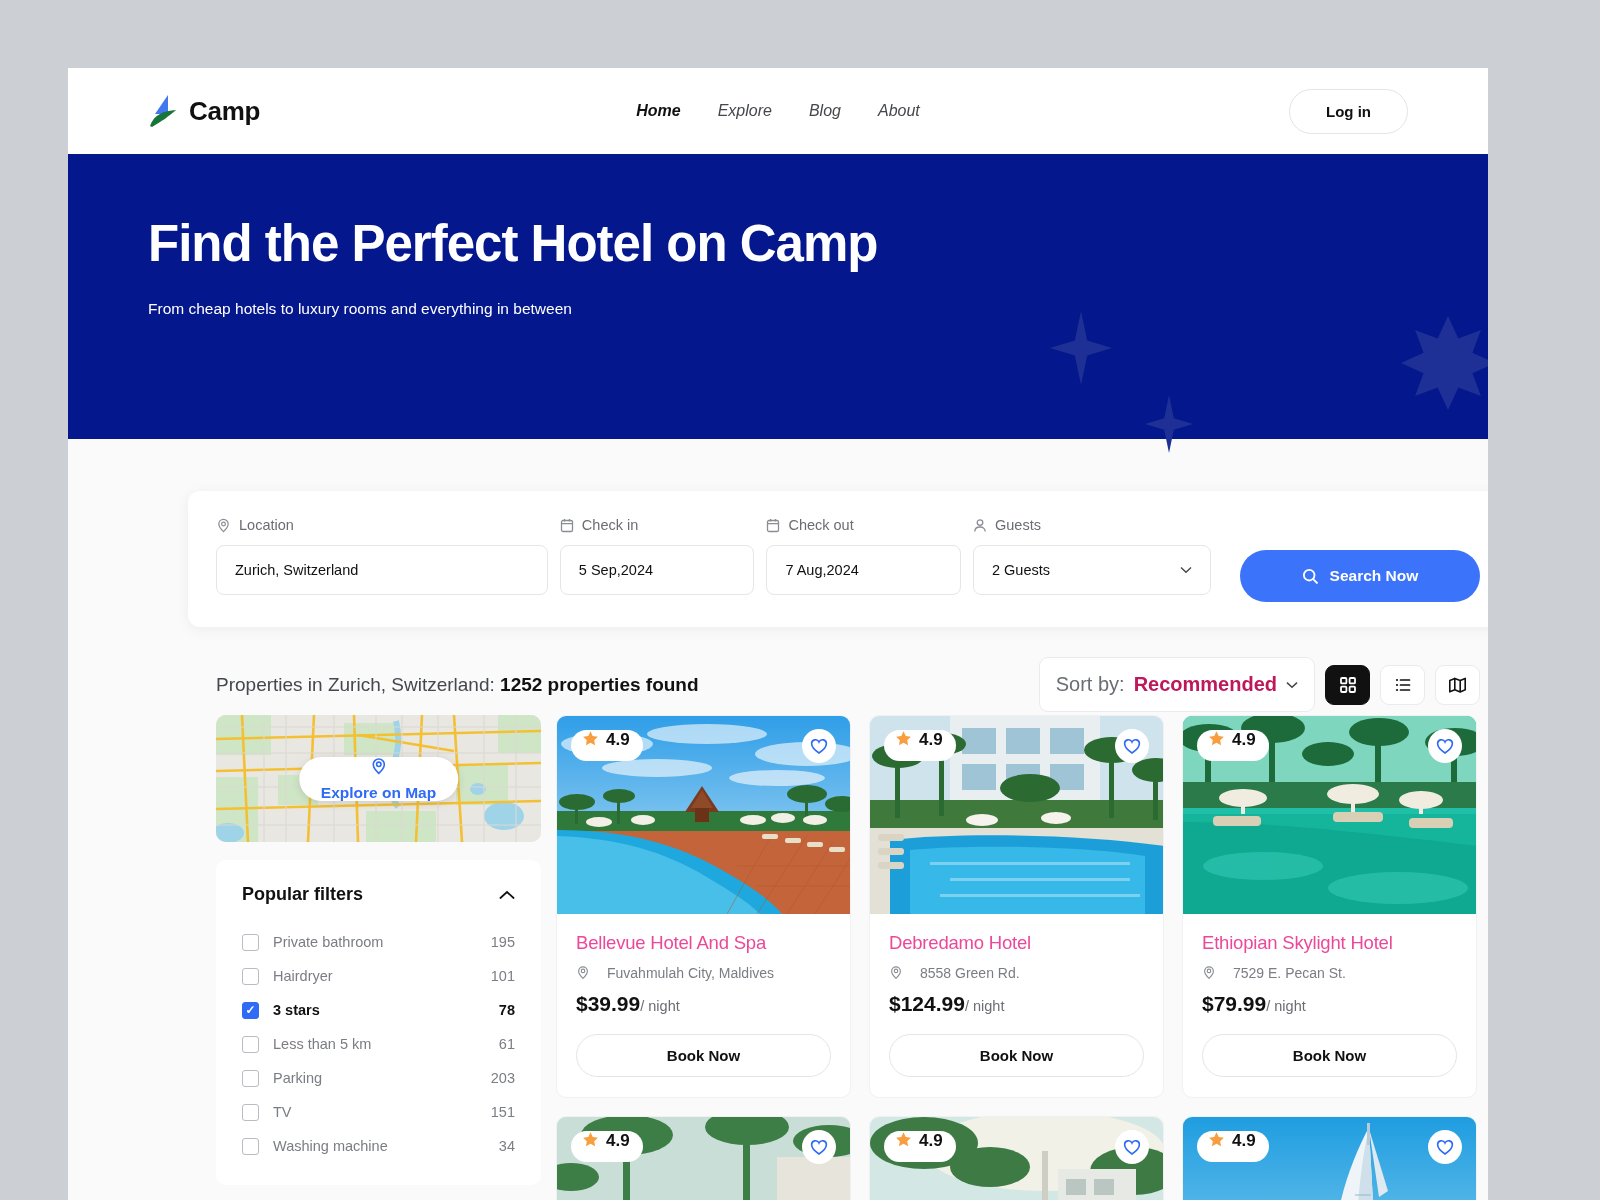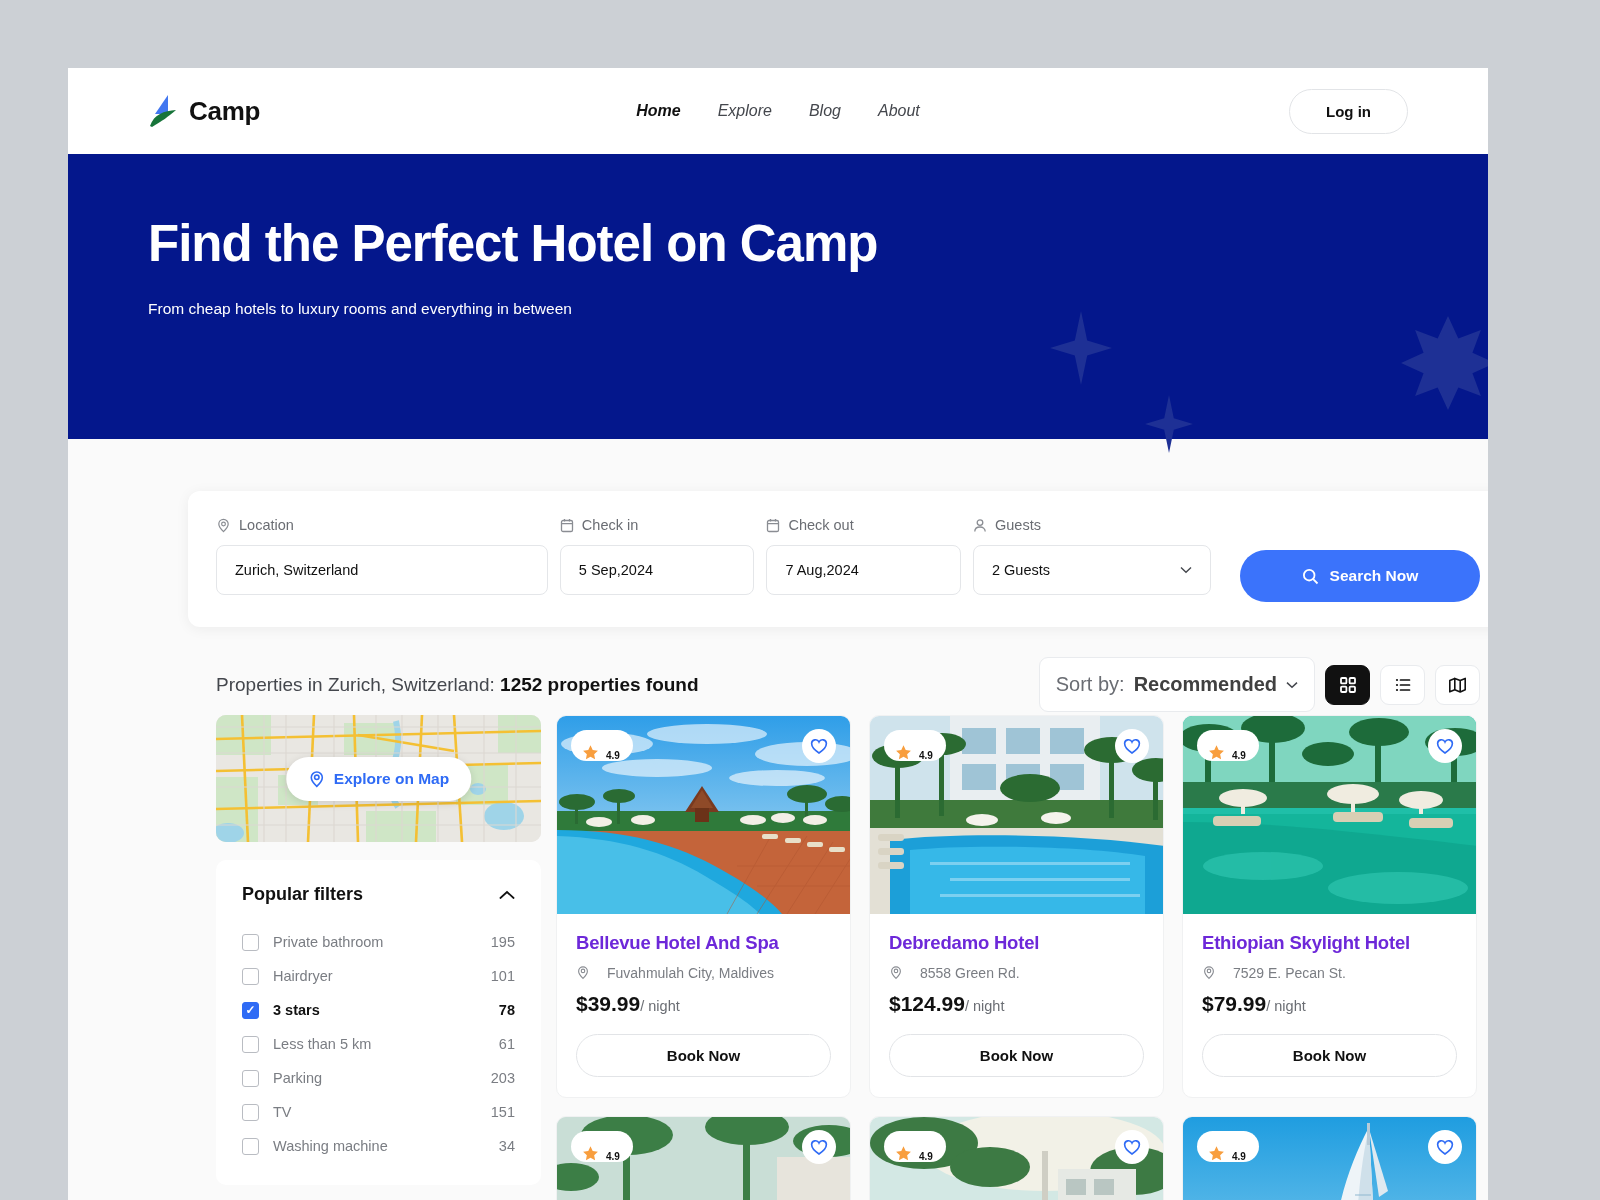--- a/index.html
+++ b/index.html
@@ -109,40 +109,40 @@
     width: 1264px; display: flex; align-items: center;
   }
   .res-title { font-size: 19px; color: #44474d; }
   .res-title b { color: #111; font-weight: 700; }
   .res-tools { margin-left: auto; display: flex; align-items: center; gap: 10px; }
   .sortby {
     border: 1px solid #e9ebee; border-radius: 9px; background: #fff;
     height: 55px; display: flex; align-items: center; gap: 9px;
     padding: 0 16px; font-size: 20px; color: #6a6d73; cursor: pointer;
   }
-  .sortby b { color: #404040; font-weight: 700; }
+  .sortby b { color: #be185d; font-weight: 700; }
   .vbtn {
     width: 45px; height: 40px; border: 1px solid #e9ebee; border-radius: 9px;
     background: #fff; display: flex; align-items: center; justify-content: center;
     cursor: pointer;
   }
   .vbtn.active { background: #111; border-color: #111; }
 
   
   .sidebar { position: absolute; left: 148px; top: 647px; width: 325px; }
   .mapthumb {
     height: 127px; border-radius: 10px; overflow: hidden; position: relative;
     background: #e8e6e1;
   }
   .explore-map {
     position: absolute; left: 50%; top: 50%; transform: translate(-50%,-50%);
     background: #fff; border-radius: 24px; height: 44px;
     display: flex; align-items: center; gap: 9px; padding: 0 22px;
     font-size: 15.5px; font-weight: 700; color: #2f6bf5; cursor: pointer;
-    box-shadow: 0 2px 8px rgba(0,0,0,.12); white-space: nowrap;
+    box-shadow: 0 2px 8px rgba(0,0,0,.12); white-space: nowrap; flex-direction: column;
   }
   .filter-card {
     margin-top: 18px; background: #fff; border-radius: 10px;
     padding: 24px 26px 22px;
   }
   .filter-head {
     display: flex; align-items: center; justify-content: space-between;
     margin-bottom: 20px; cursor: pointer;
   }
   .filter-head h3 { font-size: 18px; font-weight: 700; color: #111; }
@@ -173,30 +173,30 @@
     gap: 18px;
   }
   .card {
     background: #fff; border-radius: 10px; overflow: hidden;
     border: 1px solid #f0f1f2;
   }
   .card-img { height: 198px; position: relative; overflow: hidden; }
   .rating {
     position: absolute; left: 14px; top: 14px; z-index: 3;
     background: #fff; border-radius: 18px; height: 31px;
-    display: flex; align-items: flex-end; gap: 7px; padding: 0 13px 0 11px;
-    font-size: 10px; font-weight: 700; color: #111;
+    display: flex; align-items: flex-start; gap: 7px; padding: 0 13px 0 11px;
+    font-size: 17px; font-weight: 700; color: #111;
   }
   .heart {
     position: absolute; right: 14px; top: 13px; z-index: 3;
     width: 34px; height: 34px; border-radius: 50%; background: #fff;
     display: flex; align-items: center; justify-content: center; cursor: pointer;
   }
   .card-body { padding: 18px 19px 20px; }
-  .card-title { font-size: 18.5px; font-weight: 700; color: #6d28d9; letter-spacing: -.2px; }
+  .card-title { font-size: 18.5px; font-weight: 400; color: #ec4899; letter-spacing: -.2px; }
   .card-addr {
     display: flex; align-items: flex-start; gap: 17px;
     margin-top: 11px; font-size: 14px; color: #7a7d83;
   }
   .card-price { margin-top: 11px; font-size: 14.5px; color: #6a6d73; }
   .card-price b { font-size: 21px; color: #111; font-weight: 700; }
   .book-btn {
     margin-top: 18px; width: 100%; height: 43px;
     border: 1px solid #e2e4e7; border-radius: 22px; background: #fff;
     font-size: 15px; font-weight: 700; color: #111; cursor: pointer;

